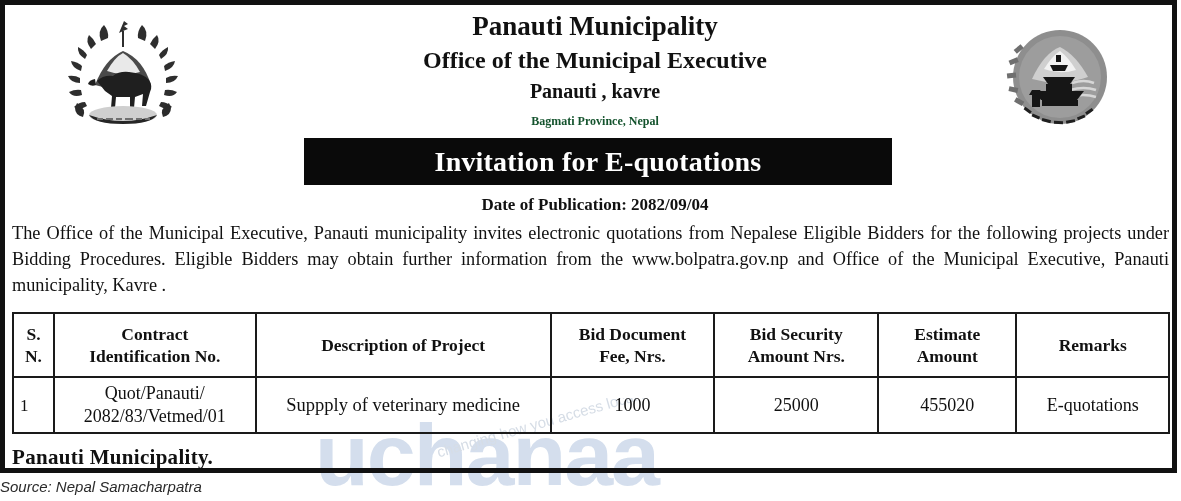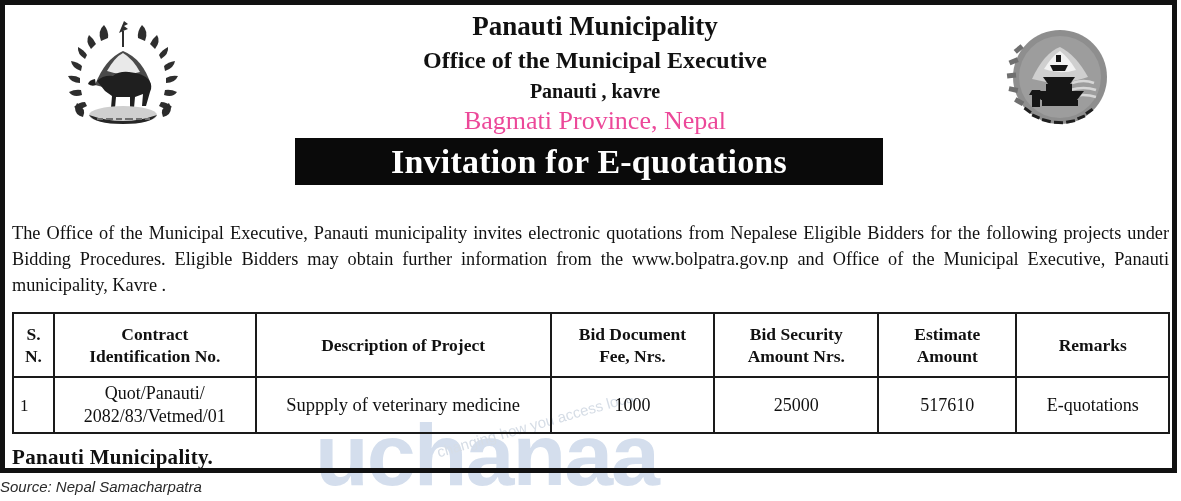--- a/index.html
+++ b/index.html
@@ -113,36 +113,36 @@
     line-height: 33px;
     color: #111;
   }
   #headings .h3 {
     font-size: 20px;
     font-weight: bold;
     line-height: 29px;
     color: #111;
   }
   #headings .h4 {
-    font-size: 26px;
-    font-weight: normal;
+    font-size: 12px;
+    font-weight: bold;
     line-height: 30px;
-    color: #ec4899;
+    color: #14532d;
   }
 
   
   #banner {
     position: absolute;
-    left: 290px;
+    left: 299px;
     top: 133px;
     width: 588px;
     height: 47px;
     background: #0a0a0a;
     color: #ffffff;
-    font-size: 34px;
+    font-size: 28px;
     font-weight: bold;
     display: flex;
     align-items: center;
     justify-content: center;
     letter-spacing: .2px;
   }
 
   
   #dateline {
     position: absolute;
@@ -348,20 +348,21 @@
       <div class="h1">Panauti Municipality</div>
       <div class="h2">Office of the Municipal Executive</div>
       <div class="h3">Panauti , kavre</div>
       <div class="h4">Bagmati Province, Nepal</div>
     </div>
 
     <div id="banner">
       <span>Invitation for E-quotations</span>
     </div>
 
+    <div id="dateline">Date of Publication: 2082/09/04</div>
 
     <div id="para">The Office of the Municipal Executive, Panauti municipality  invites electronic quotations  from Nepalese Eligible Bidders for the following projects under  Bidding Procedures. Eligible Bidders may obtain further information from the www.bolpatra.gov.np and Office of the Municipal Executive, Panauti municipality, Kavre .</div>
 
     <div id="tbl-wrap">
       <table>
         <thead>
           <tr>
             <th class="c-sn">
               <div>S.</div>
               <div>N.</div>
@@ -389,21 +390,21 @@
         <tbody>
           <tr>
             <td class="c-sn">1</td>
             <td class="c-cid">
               <div>Quot/Panauti/</div>
               <div>2082/83/Vetmed/01</div>
             </td>
             <td class="c-desc">Suppply of veterinary medicine</td>
             <td class="c-fee">1000</td>
             <td class="c-sec">25000</td>
-            <td class="c-est">517610</td>
+            <td class="c-est">455020</td>
             <td class="c-rem">E-quotations</td>
           </tr>
         </tbody>
       </table>
     </div>
 
     <div id="signature">Panauti  Municipality.</div>
 
   </div>
 

